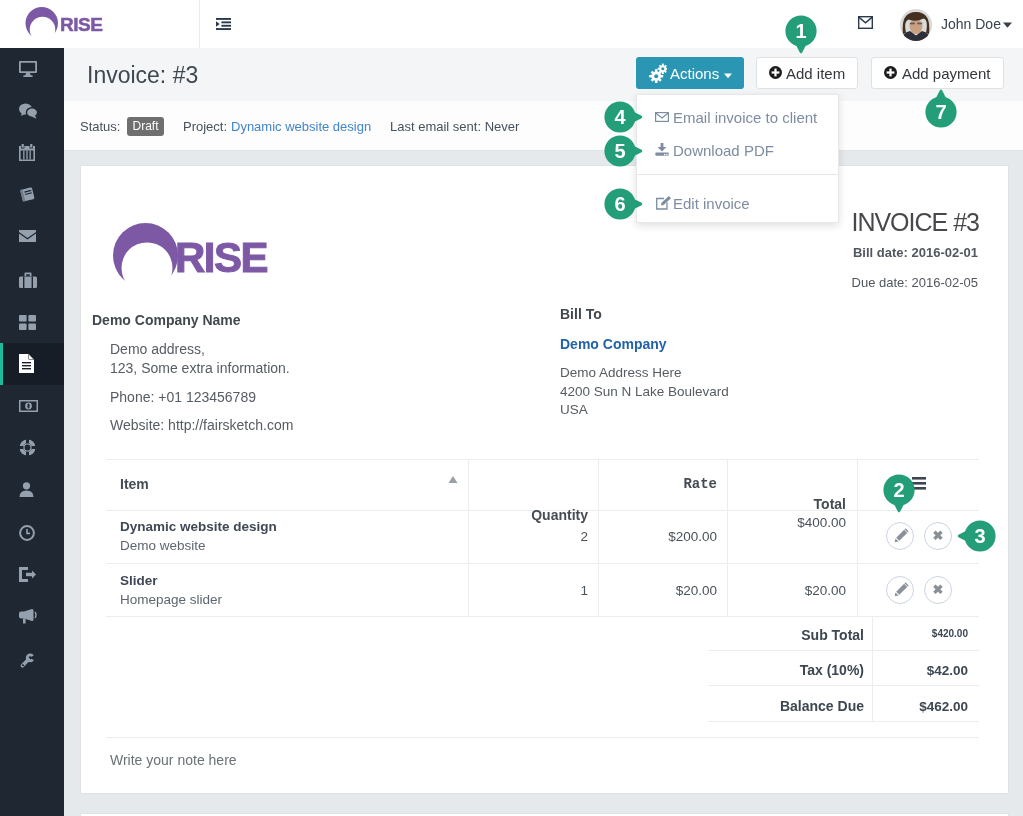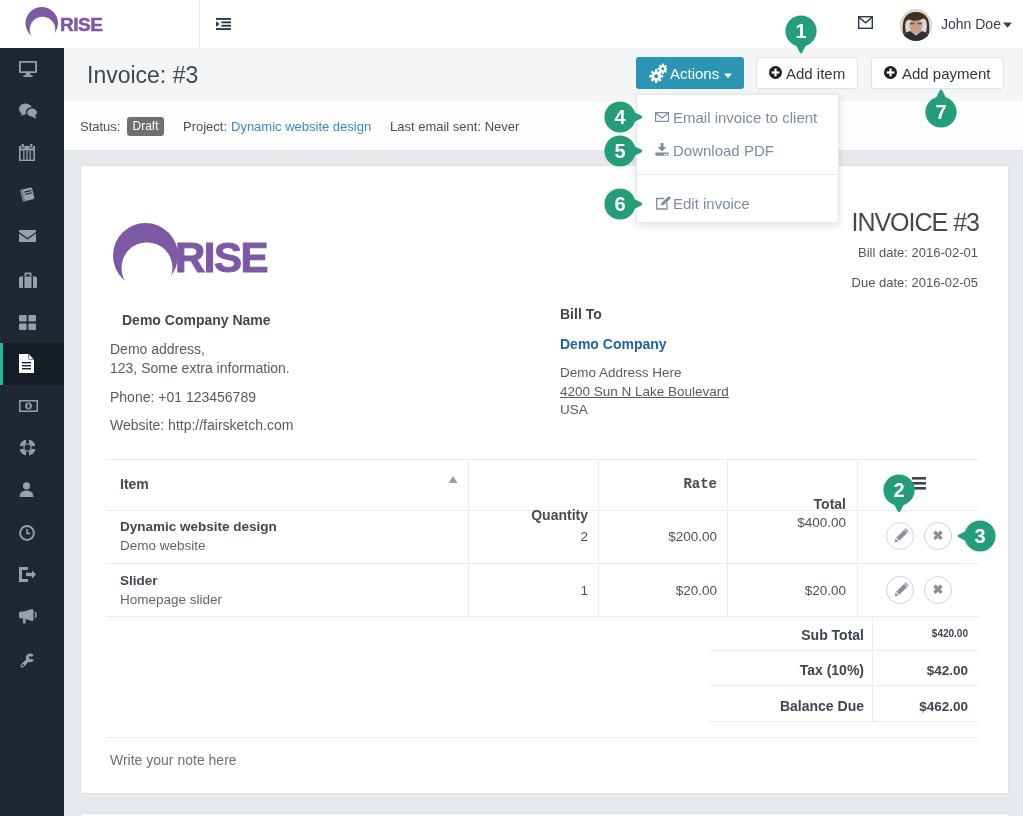--- a/index.html
+++ b/index.html
@@ -313,34 +313,34 @@
         <rect x="0" y="0" width="66" height="62"></rect>
       </clipPath>
     </defs>
   <g clip-path="url(#lc)">
     <circle cx="33.5" cy="32.5" r="32.5" fill="#7d59a5"></circle>
     <circle cx="35" cy="44.9" r="25.5" fill="#ffffff"></circle>
   </g>
 </svg>
 <span class="t" style="left:175px; top:234px; font-size:42px; font-weight:bold; color:#7d59a5; letter-spacing:-1.5px; -webkit-text-stroke:1px #7d59a5;">RISE</span>
 
-<span class="t" style="left:122px; top:312px; font-size:14px; font-weight:bold; color:#43484e;">Demo Company Name</span>
+<span class="t" style="left:92px; top:312px; font-size:14px; font-weight:bold; color:#43484e;">Demo Company Name</span>
 <span class="t" style="left:110px; top:341px; font-size:14px; color:#565c63;">Demo address,</span>
 <span class="t" style="left:110px; top:360px; font-size:14px; color:#565c63;">123, Some extra information.</span>
 <span class="t" style="left:110px; top:389px; font-size:14px; color:#565c63;">Phone: +01 123456789</span>
 <span class="t" style="left:110px; top:417px; font-size:14px; color:#565c63;">Website: http://fairsketch.com</span>
 
 <span class="t" style="left:560px; top:306px; font-size:14px; font-weight:bold; color:#43484e;">Bill To</span>
 <span class="t" style="left:560px; top:336px; font-size:14px; font-weight:bold; color:#2263a5;">Demo Company</span>
 <span class="t" style="left:560px; top:365px; font-size:13.5px; color:#565c63;">Demo Address Here</span>
-<span class="t" style="left:560px; top:384px; font-size:13.5px; color:#565c63;text-decoration:underline;">4200 Sun N Lake Boulevard</span>
+<span class="t" style="left:560px; top:384px; font-size:13.5px; color:#565c63;">4200 Sun N Lake Boulevard</span>
 <span class="t" style="left:560px; top:402px; font-size:13.5px; color:#565c63;">USA</span>
 
 <span class="t r" style="right:44px; top:208px; font-size:25px; letter-spacing:-1px; color:#46484b;">INVOICE #3</span>
-<span class="t r" style="right:45px; top:245px; font-size:13px; color:#51575e;">Bill date: 2016-02-01</span>
+<span class="t r" style="right:45px; top:245px; font-size:13px; color:#51575e;font-weight:bold;">Bill date: 2016-02-01</span>
 <span class="t r" style="right:45px; top:275px; font-size:13px; color:#51575e;">Due date: 2016-02-05</span>
 
 <div class="abs" style="left:106px; top:459px; width:873px; height:1px; background:#ebedef;"></div>
 <div class="abs" style="left:106px; top:510px; width:873px; height:1px; background:#ebedef;"></div>
 <div class="abs" style="left:106px; top:563px; width:873px; height:1px; background:#ebedef;"></div>
 <div class="abs" style="left:106px; top:616px; width:873px; height:1px; background:#ebedef;"></div>
 <div class="abs" style="left:468px; top:459px; width:1px; height:158px; background:#ebedef;"></div>
 <div class="abs" style="left:598px; top:459px; width:1px; height:158px; background:#ebedef;"></div>
 <div class="abs" style="left:727px; top:459px; width:1px; height:158px; background:#ebedef;"></div>
 <div class="abs" style="left:857px; top:459px; width:1px; height:158px; background:#ebedef;"></div>

